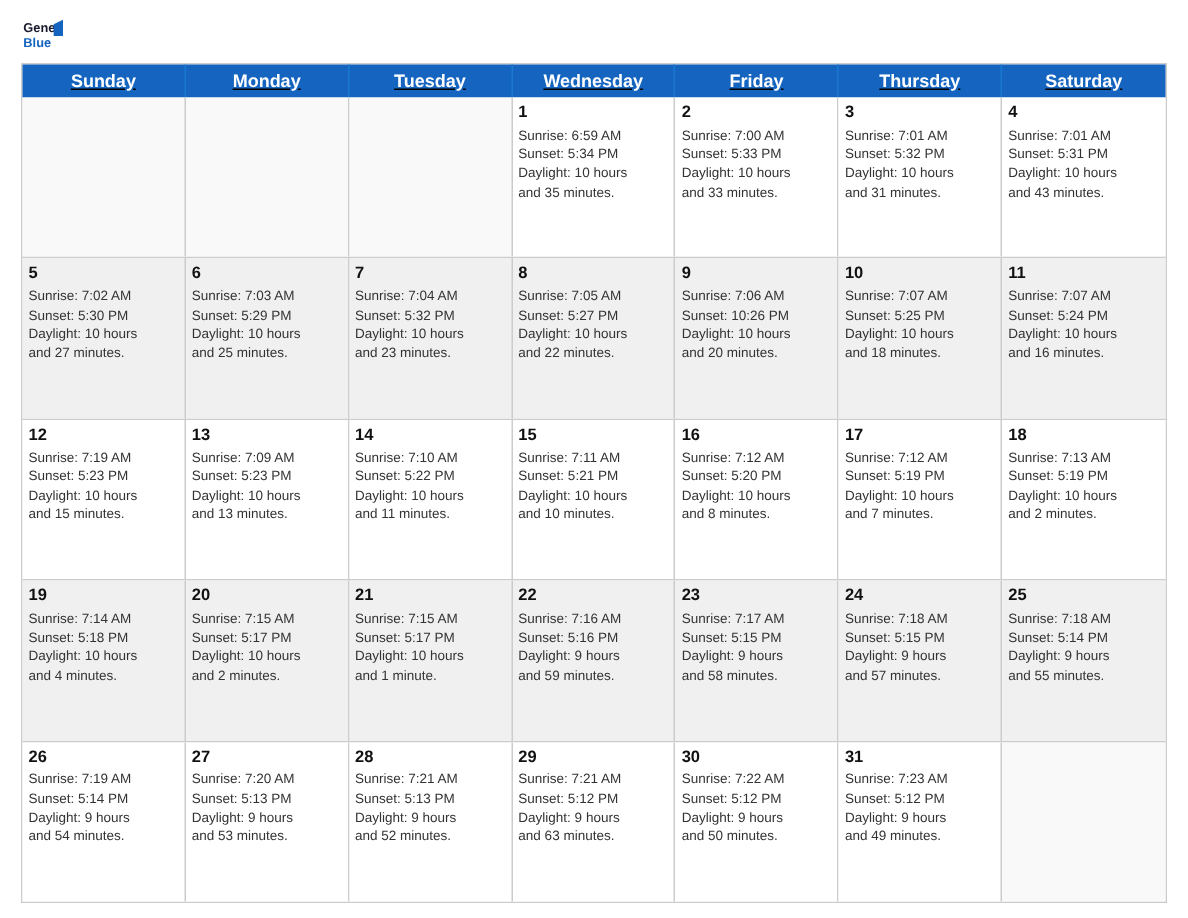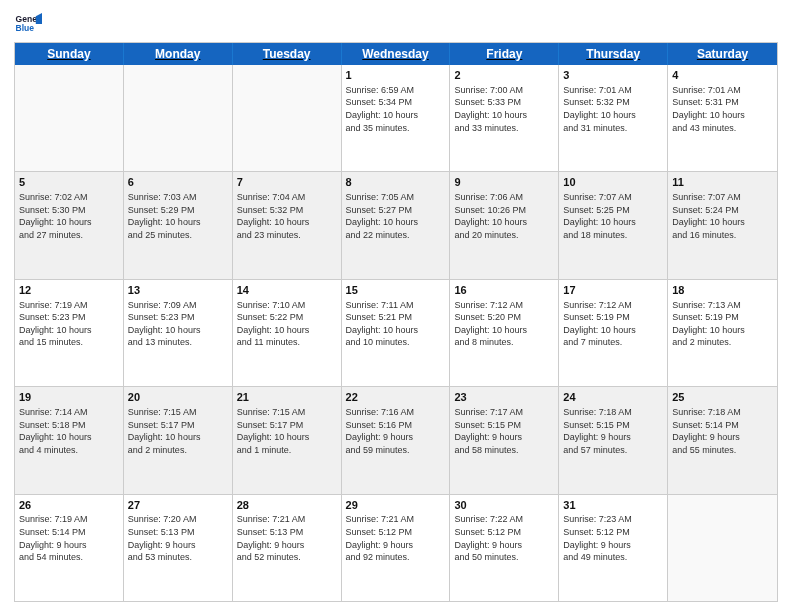--- a/index.html
+++ b/index.html
@@ -338,21 +338,21 @@
             <div class="cell-text">Sunrise: 7:21 AM</div>
             <div class="cell-text">Sunset: 5:13 PM</div>
             <div class="cell-text">Daylight: 9 hours</div>
             <div class="cell-text">and 52 minutes.</div>
           </div>
           <div class="day-cell">
             <span class="day-number">29</span>
             <div class="cell-text">Sunrise: 7:21 AM</div>
             <div class="cell-text">Sunset: 5:12 PM</div>
             <div class="cell-text">Daylight: 9 hours</div>
-            <div class="cell-text">and 92 minutes.</div>
+            <div class="cell-text">and 63 minutes.</div>
           </div>
           <div class="day-cell">
             <span class="day-number">30</span>
             <div class="cell-text">Sunrise: 7:22 AM</div>
             <div class="cell-text">Sunset: 5:12 PM</div>
             <div class="cell-text">Daylight: 9 hours</div>
             <div class="cell-text">and 50 minutes.</div>
           </div>
           <div class="day-cell">
             <span class="day-number">31</span>

